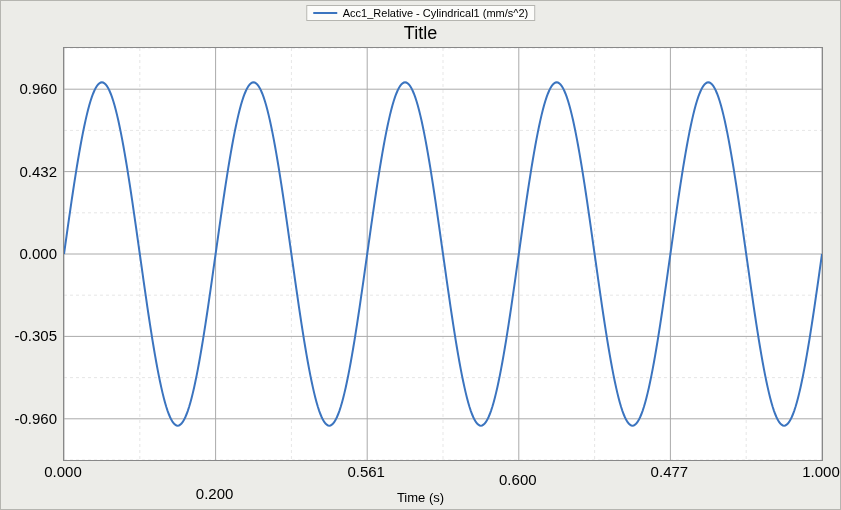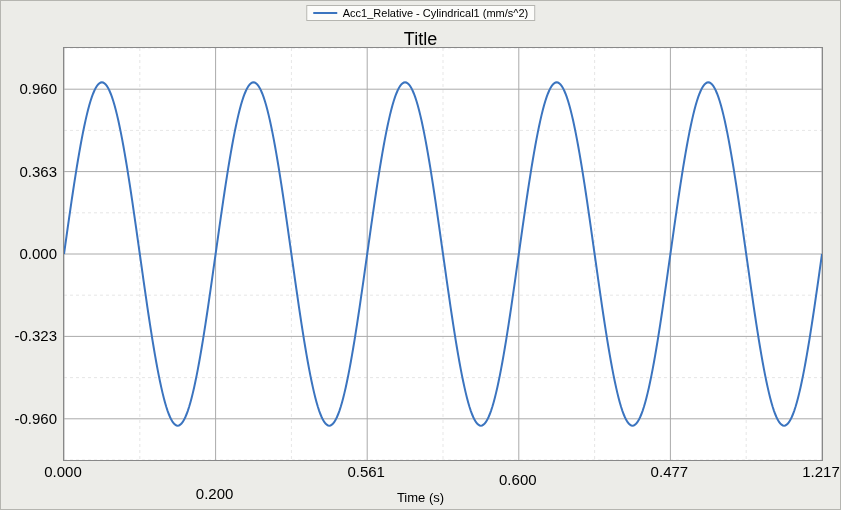--- a/index.html
+++ b/index.html
@@ -31,21 +31,21 @@
     gap: 6px;
     box-shadow: 0 0 0 0 #999;
     font-size: 11px;
   }
   .legend-swatch {
     width: 24px; height: 0;
     border-top: 2px solid #3b74bf;
   }
   .title {
     position: absolute;
-    top: 28px;
+    top: 22px;
     left: 50%;
     transform: translateX(-50%);
     font-size: 18px;
     font-weight: 400;
   }
   .plot {
     position: absolute;
     left: 62px;
     top: 46px;
     width: 760px;
@@ -127,21 +127,21 @@
       <path id="curve" class="curve" d="M0.00 206.00 L1.26 197.02 L2.53 188.06 L3.79 179.15 L5.05 170.31 L6.32 161.57 L7.58 152.95 L8.84 144.48 L10.11 136.18 L11.37 128.06 L12.63 120.17 L13.90 112.50 L15.16 105.10 L16.42 97.97 L17.69 91.13 L18.95 84.61 L20.21 78.43 L21.48 72.59 L22.74 67.12 L24.00 62.03 L25.27 57.33 L26.53 53.04 L27.79 49.17 L29.06 45.74 L30.32 42.74 L31.58 40.18 L32.85 38.08 L34.11 36.45 L35.37 35.27 L36.64 34.57 L37.90 34.33 L39.16 34.57 L40.43 35.27 L41.69 36.45 L42.95 38.08 L44.22 40.18 L45.48 42.74 L46.74 45.74 L48.01 49.17 L49.27 53.04 L50.53 57.33 L51.80 62.03 L53.06 67.12 L54.32 72.59 L55.59 78.43 L56.85 84.61 L58.11 91.13 L59.38 97.97 L60.64 105.10 L61.90 112.50 L63.17 120.17 L64.43 128.06 L65.69 136.18 L66.96 144.48 L68.22 152.95 L69.48 161.57 L70.75 170.31 L72.01 179.15 L73.27 188.06 L74.54 197.02 L75.80 206.00 L77.06 214.98 L78.33 223.94 L79.59 232.85 L80.85 241.69 L82.12 250.43 L83.38 259.05 L84.64 267.52 L85.91 275.82 L87.17 283.94 L88.43 291.83 L89.70 299.50 L90.96 306.90 L92.22 314.03 L93.49 320.87 L94.75 327.39 L96.01 333.57 L97.28 339.41 L98.54 344.88 L99.80 349.97 L101.07 354.67 L102.33 358.96 L103.59 362.83 L104.86 366.26 L106.12 369.26 L107.38 371.82 L108.65 373.92 L109.91 375.55 L111.17 376.73 L112.44 377.43 L113.70 377.67 L114.96 377.43 L116.23 376.73 L117.49 375.55 L118.75 373.92 L120.02 371.82 L121.28 369.26 L122.54 366.26 L123.81 362.83 L125.07 358.96 L126.33 354.67 L127.60 349.97 L128.86 344.88 L130.12 339.41 L131.39 333.57 L132.65 327.39 L133.91 320.87 L135.18 314.03 L136.44 306.90 L137.70 299.50 L138.97 291.83 L140.23 283.94 L141.49 275.82 L142.76 267.52 L144.02 259.05 L145.28 250.43 L146.55 241.69 L147.81 232.85 L149.07 223.94 L150.34 214.98 L151.60 206.00 L152.86 197.02 L154.13 188.06 L155.39 179.15 L156.65 170.31 L157.92 161.57 L159.18 152.95 L160.44 144.48 L161.71 136.18 L162.97 128.06 L164.23 120.17 L165.50 112.50 L166.76 105.10 L168.02 97.97 L169.29 91.13 L170.55 84.61 L171.81 78.43 L173.08 72.59 L174.34 67.12 L175.60 62.03 L176.87 57.33 L178.13 53.04 L179.39 49.17 L180.66 45.74 L181.92 42.74 L183.18 40.18 L184.45 38.08 L185.71 36.45 L186.97 35.27 L188.24 34.57 L189.50 34.33 L190.76 34.57 L192.03 35.27 L193.29 36.45 L194.55 38.08 L195.82 40.18 L197.08 42.74 L198.34 45.74 L199.61 49.17 L200.87 53.04 L202.13 57.33 L203.40 62.03 L204.66 67.12 L205.92 72.59 L207.19 78.43 L208.45 84.61 L209.71 91.13 L210.98 97.97 L212.24 105.10 L213.50 112.50 L214.77 120.17 L216.03 128.06 L217.29 136.18 L218.56 144.48 L219.82 152.95 L221.08 161.57 L222.35 170.31 L223.61 179.15 L224.87 188.06 L226.14 197.02 L227.40 206.00 L228.66 214.98 L229.93 223.94 L231.19 232.85 L232.45 241.69 L233.72 250.43 L234.98 259.05 L236.24 267.52 L237.51 275.82 L238.77 283.94 L240.03 291.83 L241.30 299.50 L242.56 306.90 L243.82 314.03 L245.09 320.87 L246.35 327.39 L247.61 333.57 L248.88 339.41 L250.14 344.88 L251.40 349.97 L252.67 354.67 L253.93 358.96 L255.19 362.83 L256.46 366.26 L257.72 369.26 L258.98 371.82 L260.25 373.92 L261.51 375.55 L262.77 376.73 L264.04 377.43 L265.30 377.67 L266.56 377.43 L267.83 376.73 L269.09 375.55 L270.35 373.92 L271.62 371.82 L272.88 369.26 L274.14 366.26 L275.41 362.83 L276.67 358.96 L277.93 354.67 L279.20 349.97 L280.46 344.88 L281.72 339.41 L282.99 333.57 L284.25 327.39 L285.51 320.87 L286.78 314.03 L288.04 306.90 L289.30 299.50 L290.57 291.83 L291.83 283.94 L293.09 275.82 L294.36 267.52 L295.62 259.05 L296.88 250.43 L298.15 241.69 L299.41 232.85 L300.67 223.94 L301.94 214.98 L303.20 206.00 L304.46 197.02 L305.73 188.06 L306.99 179.15 L308.25 170.31 L309.52 161.57 L310.78 152.95 L312.04 144.48 L313.31 136.18 L314.57 128.06 L315.83 120.17 L317.10 112.50 L318.36 105.10 L319.62 97.97 L320.89 91.13 L322.15 84.61 L323.41 78.43 L324.68 72.59 L325.94 67.12 L327.20 62.03 L328.47 57.33 L329.73 53.04 L330.99 49.17 L332.26 45.74 L333.52 42.74 L334.78 40.18 L336.05 38.08 L337.31 36.45 L338.57 35.27 L339.84 34.57 L341.10 34.33 L342.36 34.57 L343.63 35.27 L344.89 36.45 L346.15 38.08 L347.42 40.18 L348.68 42.74 L349.94 45.74 L351.21 49.17 L352.47 53.04 L353.73 57.33 L355.00 62.03 L356.26 67.12 L357.52 72.59 L358.79 78.43 L360.05 84.61 L361.31 91.13 L362.58 97.97 L363.84 105.10 L365.10 112.50 L366.37 120.17 L367.63 128.06 L368.89 136.18 L370.16 144.48 L371.42 152.95 L372.68 161.57 L373.95 170.31 L375.21 179.15 L376.47 188.06 L377.74 197.02 L379.00 206.00 L380.26 214.98 L381.53 223.94 L382.79 232.85 L384.05 241.69 L385.32 250.43 L386.58 259.05 L387.84 267.52 L389.11 275.82 L390.37 283.94 L391.63 291.83 L392.90 299.50 L394.16 306.90 L395.42 314.03 L396.69 320.87 L397.95 327.39 L399.21 333.57 L400.48 339.41 L401.74 344.88 L403.00 349.97 L404.27 354.67 L405.53 358.96 L406.79 362.83 L408.06 366.26 L409.32 369.26 L410.58 371.82 L411.85 373.92 L413.11 375.55 L414.37 376.73 L415.64 377.43 L416.90 377.67 L418.16 377.43 L419.43 376.73 L420.69 375.55 L421.95 373.92 L423.22 371.82 L424.48 369.26 L425.74 366.26 L427.01 362.83 L428.27 358.96 L429.53 354.67 L430.80 349.97 L432.06 344.88 L433.32 339.41 L434.59 333.57 L435.85 327.39 L437.11 320.87 L438.38 314.03 L439.64 306.90 L440.90 299.50 L442.17 291.83 L443.43 283.94 L444.69 275.82 L445.96 267.52 L447.22 259.05 L448.48 250.43 L449.75 241.69 L451.01 232.85 L452.27 223.94 L453.54 214.98 L454.80 206.00 L456.06 197.02 L457.33 188.06 L458.59 179.15 L459.85 170.31 L461.12 161.57 L462.38 152.95 L463.64 144.48 L464.91 136.18 L466.17 128.06 L467.43 120.17 L468.70 112.50 L469.96 105.10 L471.22 97.97 L472.49 91.13 L473.75 84.61 L475.01 78.43 L476.28 72.59 L477.54 67.12 L478.80 62.03 L480.07 57.33 L481.33 53.04 L482.59 49.17 L483.86 45.74 L485.12 42.74 L486.38 40.18 L487.65 38.08 L488.91 36.45 L490.17 35.27 L491.44 34.57 L492.70 34.33 L493.96 34.57 L495.23 35.27 L496.49 36.45 L497.75 38.08 L499.02 40.18 L500.28 42.74 L501.54 45.74 L502.81 49.17 L504.07 53.04 L505.33 57.33 L506.60 62.03 L507.86 67.12 L509.12 72.59 L510.39 78.43 L511.65 84.61 L512.91 91.13 L514.18 97.97 L515.44 105.10 L516.70 112.50 L517.97 120.17 L519.23 128.06 L520.49 136.18 L521.76 144.48 L523.02 152.95 L524.28 161.57 L525.55 170.31 L526.81 179.15 L528.07 188.06 L529.34 197.02 L530.60 206.00 L531.86 214.98 L533.13 223.94 L534.39 232.85 L535.65 241.69 L536.92 250.43 L538.18 259.05 L539.44 267.52 L540.71 275.82 L541.97 283.94 L543.23 291.83 L544.50 299.50 L545.76 306.90 L547.02 314.03 L548.29 320.87 L549.55 327.39 L550.81 333.57 L552.08 339.41 L553.34 344.88 L554.60 349.97 L555.87 354.67 L557.13 358.96 L558.39 362.83 L559.66 366.26 L560.92 369.26 L562.18 371.82 L563.45 373.92 L564.71 375.55 L565.97 376.73 L567.24 377.43 L568.50 377.67 L569.76 377.43 L571.03 376.73 L572.29 375.55 L573.55 373.92 L574.82 371.82 L576.08 369.26 L577.34 366.26 L578.61 362.83 L579.87 358.96 L581.13 354.67 L582.40 349.97 L583.66 344.88 L584.92 339.41 L586.19 333.57 L587.45 327.39 L588.71 320.87 L589.98 314.03 L591.24 306.90 L592.50 299.50 L593.77 291.83 L595.03 283.94 L596.29 275.82 L597.56 267.52 L598.82 259.05 L600.08 250.43 L601.35 241.69 L602.61 232.85 L603.87 223.94 L605.14 214.98 L606.40 206.00 L607.66 197.02 L608.93 188.06 L610.19 179.15 L611.45 170.31 L612.72 161.57 L613.98 152.95 L615.24 144.48 L616.51 136.18 L617.77 128.06 L619.03 120.17 L620.30 112.50 L621.56 105.10 L622.82 97.97 L624.09 91.13 L625.35 84.61 L626.61 78.43 L627.88 72.59 L629.14 67.12 L630.40 62.03 L631.67 57.33 L632.93 53.04 L634.19 49.17 L635.46 45.74 L636.72 42.74 L637.98 40.18 L639.25 38.08 L640.51 36.45 L641.77 35.27 L643.04 34.57 L644.30 34.33 L645.56 34.57 L646.83 35.27 L648.09 36.45 L649.35 38.08 L650.62 40.18 L651.88 42.74 L653.14 45.74 L654.41 49.17 L655.67 53.04 L656.93 57.33 L658.20 62.03 L659.46 67.12 L660.72 72.59 L661.99 78.43 L663.25 84.61 L664.51 91.13 L665.78 97.97 L667.04 105.10 L668.30 112.50 L669.57 120.17 L670.83 128.06 L672.09 136.18 L673.36 144.48 L674.62 152.95 L675.88 161.57 L677.15 170.31 L678.41 179.15 L679.67 188.06 L680.94 197.02 L682.20 206.00 L683.46 214.98 L684.73 223.94 L685.99 232.85 L687.25 241.69 L688.52 250.43 L689.78 259.05 L691.04 267.52 L692.31 275.82 L693.57 283.94 L694.83 291.83 L696.10 299.50 L697.36 306.90 L698.62 314.03 L699.89 320.87 L701.15 327.39 L702.41 333.57 L703.68 339.41 L704.94 344.88 L706.20 349.97 L707.47 354.67 L708.73 358.96 L709.99 362.83 L711.26 366.26 L712.52 369.26 L713.78 371.82 L715.05 373.92 L716.31 375.55 L717.57 376.73 L718.84 377.43 L720.10 377.67 L721.36 377.43 L722.63 376.73 L723.89 375.55 L725.15 373.92 L726.42 371.82 L727.68 369.26 L728.94 366.26 L730.21 362.83 L731.47 358.96 L732.73 354.67 L734.00 349.97 L735.26 344.88 L736.52 339.41 L737.79 333.57 L739.05 327.39 L740.31 320.87 L741.58 314.03 L742.84 306.90 L744.10 299.50 L745.37 291.83 L746.63 283.94 L747.89 275.82 L749.16 267.52 L750.42 259.05 L751.68 250.43 L752.95 241.69 L754.21 232.85 L755.47 223.94 L756.74 214.98 L758.00 206.00 "></path>
     </svg>
   </div>
 
   <div id="tick-layer">
       <div class="tick-label" style="left: 62px; top: 462px; transform: translateX(-50%);">0.000</div>
       <div class="tick-label" style="left: 213.6px; top: 484px; transform: translateX(-50%);">0.200</div>
       <div class="tick-label" style="left: 365.2px; top: 462px; transform: translateX(-50%);">0.561</div>
       <div class="tick-label" style="left: 516.8px; top: 462px; transform: translateX(-50%); margin-top: 8px;">0.600</div>
       <div class="tick-label" style="left: 668.4px; top: 462px; transform: translateX(-50%);">0.477</div>
-      <div class="tick-label" style="left: 820px; top: 462px; transform: translateX(-50%);">1.217</div>
+      <div class="tick-label" style="left: 820px; top: 462px; transform: translateX(-50%);">1.000</div>
       <div class="tick-label" style="left: 56px; top: 416.8px; transform: translate(-100%, -50%);">-0.960</div>
-      <div class="tick-label" style="left: 56px; top: 334.4px; transform: translate(-100%, -50%);">-0.323</div>
+      <div class="tick-label" style="left: 56px; top: 334.4px; transform: translate(-100%, -50%);">-0.305</div>
       <div class="tick-label" style="left: 56px; top: 252px; transform: translate(-100%, -50%);">0.000</div>
-      <div class="tick-label" style="left: 56px; top: 169.6px; transform: translate(-100%, -50%);">0.363</div>
+      <div class="tick-label" style="left: 56px; top: 169.6px; transform: translate(-100%, -50%);">0.432</div>
       <div class="tick-label" style="left: 56px; top: 87.2px; transform: translate(-100%, -50%);">0.960</div>
     </div>
 
 </div>
 
 </body></html>

